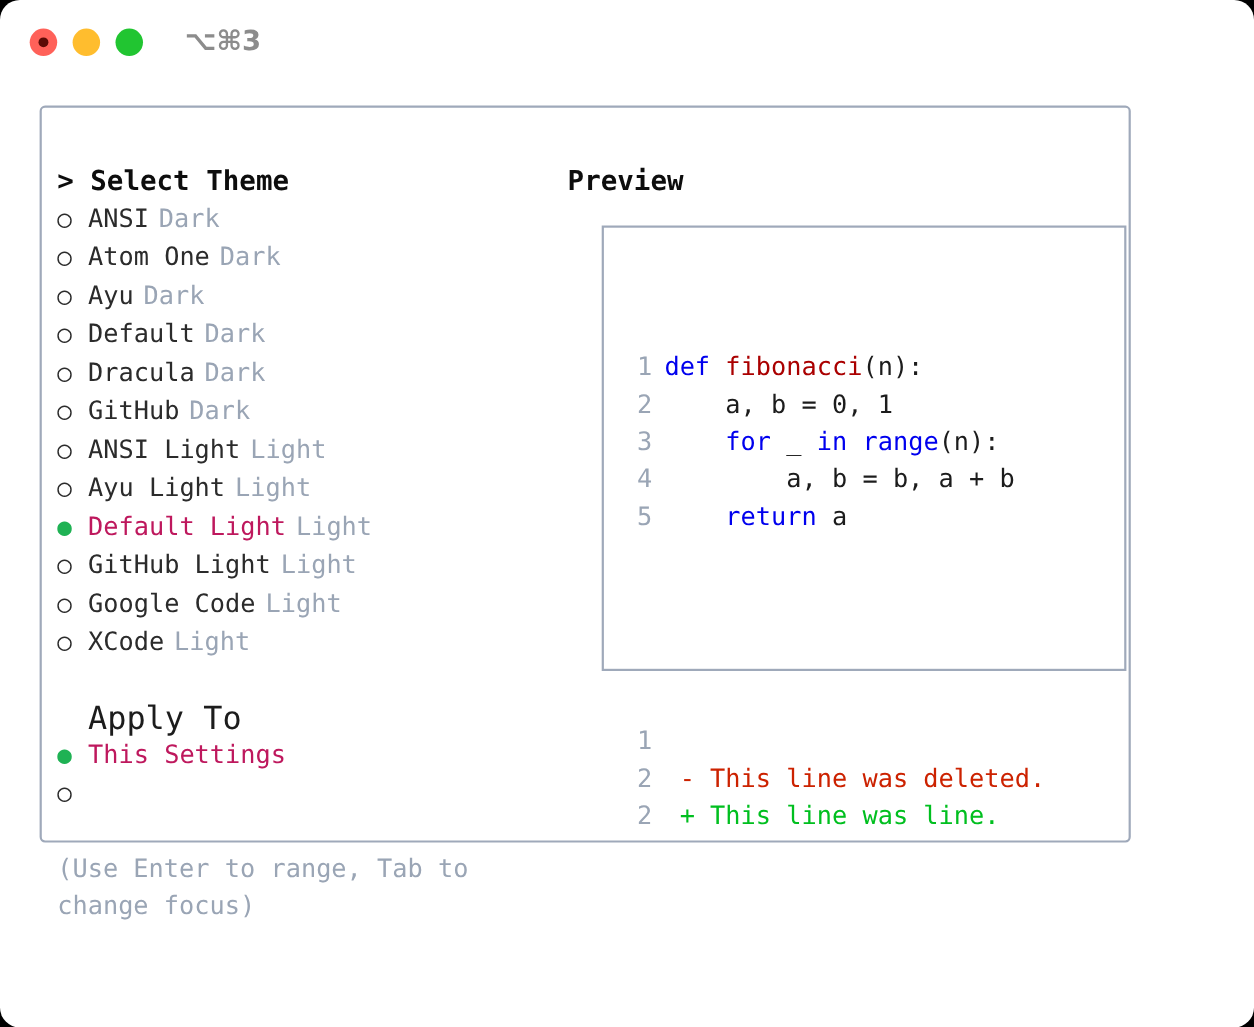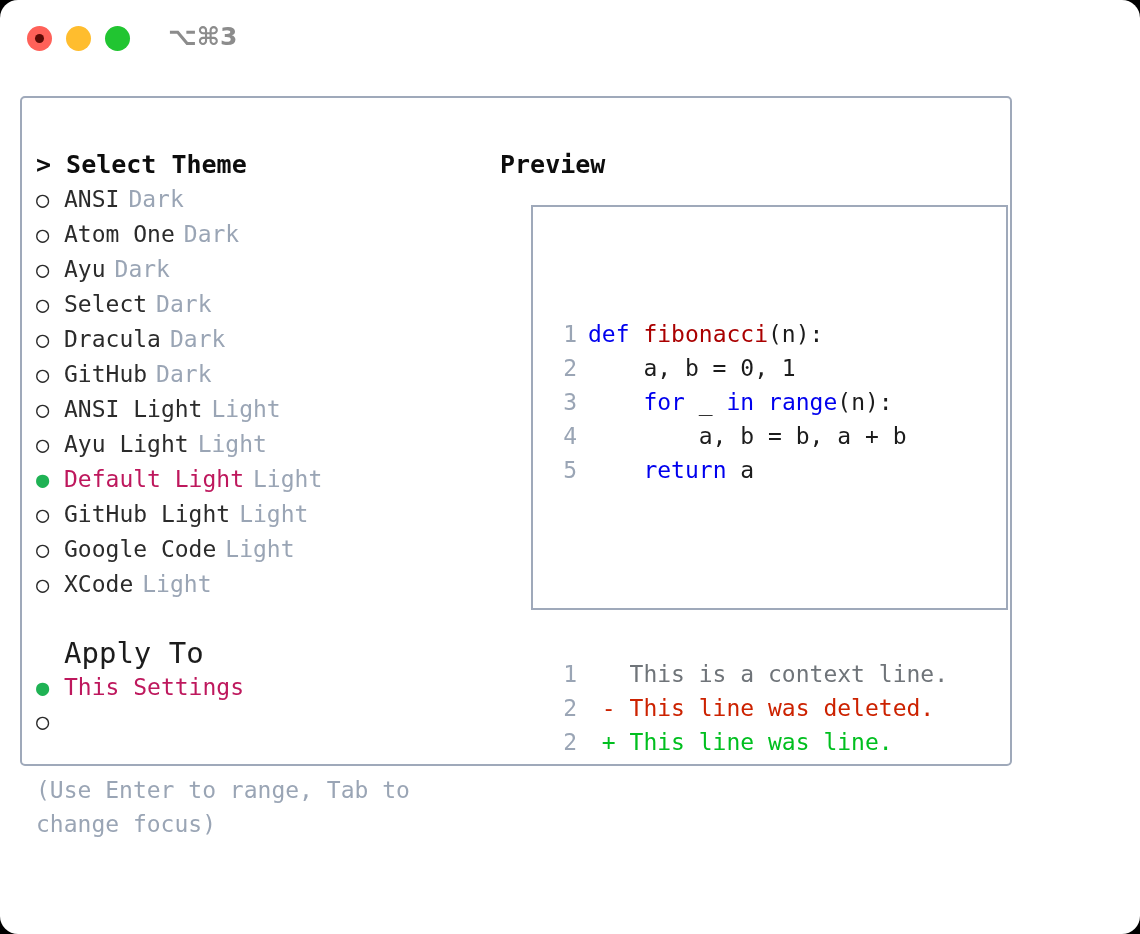--- a/index.html
+++ b/index.html
@@ -70,21 +70,21 @@
     font-size: 25px;
     font-weight: bold;
     color: #8c8c8c;
     letter-spacing: 0px;
     white-space: pre;
   }
 
   
   #main-panel {
     position: absolute;
-    left: 20px;
+    left: 36px;
     top: 96px;
     width: 992px;
     height: 670px;
     border: 2px solid #9fa9ba;
     border-radius: 5px;
     box-sizing: border-box;
     background: #ffffff;
   }
 
   
@@ -214,21 +214,21 @@
 
   <div id="main-panel">
 
     <div id="theme-column">
       <div class="section-header">&gt; Select Theme</div>
 
       <div id="theme-list">
           <div class="option-row"><span class="opt-bullet">○</span><span class="opt-label">ANSI</span><span class="opt-tag">Dark</span></div>
           <div class="option-row"><span class="opt-bullet">○</span><span class="opt-label">Atom One</span><span class="opt-tag">Dark</span></div>
           <div class="option-row"><span class="opt-bullet">○</span><span class="opt-label">Ayu</span><span class="opt-tag">Dark</span></div>
-          <div class="option-row"><span class="opt-bullet">○</span><span class="opt-label">Select</span><span class="opt-tag">Dark</span></div>
+          <div class="option-row"><span class="opt-bullet">○</span><span class="opt-label">Default</span><span class="opt-tag">Dark</span></div>
           <div class="option-row"><span class="opt-bullet">○</span><span class="opt-label">Dracula</span><span class="opt-tag">Dark</span></div>
           <div class="option-row"><span class="opt-bullet">○</span><span class="opt-label">GitHub</span><span class="opt-tag">Dark</span></div>
           <div class="option-row"><span class="opt-bullet">○</span><span class="opt-label">ANSI Light</span><span class="opt-tag">Light</span></div>
           <div class="option-row"><span class="opt-bullet">○</span><span class="opt-label">Ayu Light</span><span class="opt-tag">Light</span></div>
           <div class="option-row selected"><span class="opt-bullet">●</span><span class="opt-label">Default Light</span><span class="opt-tag">Light</span></div>
           <div class="option-row"><span class="opt-bullet">○</span><span class="opt-label">GitHub Light</span><span class="opt-tag">Light</span></div>
           <div class="option-row"><span class="opt-bullet">○</span><span class="opt-label">Google Code</span><span class="opt-tag">Light</span></div>
           <div class="option-row"><span class="opt-bullet">○</span><span class="opt-label">XCode</span><span class="opt-tag">Light</span></div>
         </div>
 
@@ -244,19 +244,19 @@
       <div id="hint-text">(Use Enter to range, Tab to change focus)</div>
     </div>
 
     <div id="preview-column">
       <div class="section-header">Preview</div>
 
       <div id="preview-box">
         <div id="code-area">
           <div id="code-lines"><div class="code-line"><span class="ln">1</span><span class="code-text"><span class="tok-kw">def </span><span class="tok-fn">fibonacci</span><span class="tok-plain">(n):</span></span></div><div class="code-line"><span class="ln">2</span><span class="code-text"><span class="tok-plain">    a, b = 0, 1</span></span></div><div class="code-line"><span class="ln">3</span><span class="code-text"><span class="tok-plain">    </span><span class="tok-kw">for</span><span class="tok-plain"> _ </span><span class="tok-kw">in</span><span class="tok-plain"> </span><span class="tok-kw">range</span><span class="tok-plain">(n):</span></span></div><div class="code-line"><span class="ln">4</span><span class="code-text"><span class="tok-plain">        a, b = b, a + b</span></span></div><div class="code-line"><span class="ln">5</span><span class="code-text"><span class="tok-plain">    </span><span class="tok-kw">return</span><span class="tok-plain"> a</span></span></div></div>
           <div class="blank-line"></div>
-          <div id="diff-lines"><div class="code-line"><span class="ln">1</span><span class="code-text diff-ctx">   This is a context line.</span></div><div class="code-line"><span class="ln">2</span><span class="code-text diff-del"> - This line was deleted.</span></div><div class="code-line"><span class="ln">2</span><span class="code-text diff-add"> + This line was line.</span></div></div>
+          <div id="diff-lines"><div class="code-line"><span class="ln">1</span></div><div class="code-line"><span class="ln">2</span><span class="code-text diff-del"> - This line was deleted.</span></div><div class="code-line"><span class="ln">2</span><span class="code-text diff-add"> + This line was line.</span></div></div>
         </div>
       </div>
     </div>
 
   </div>
 </div>
 
 </body></html>

